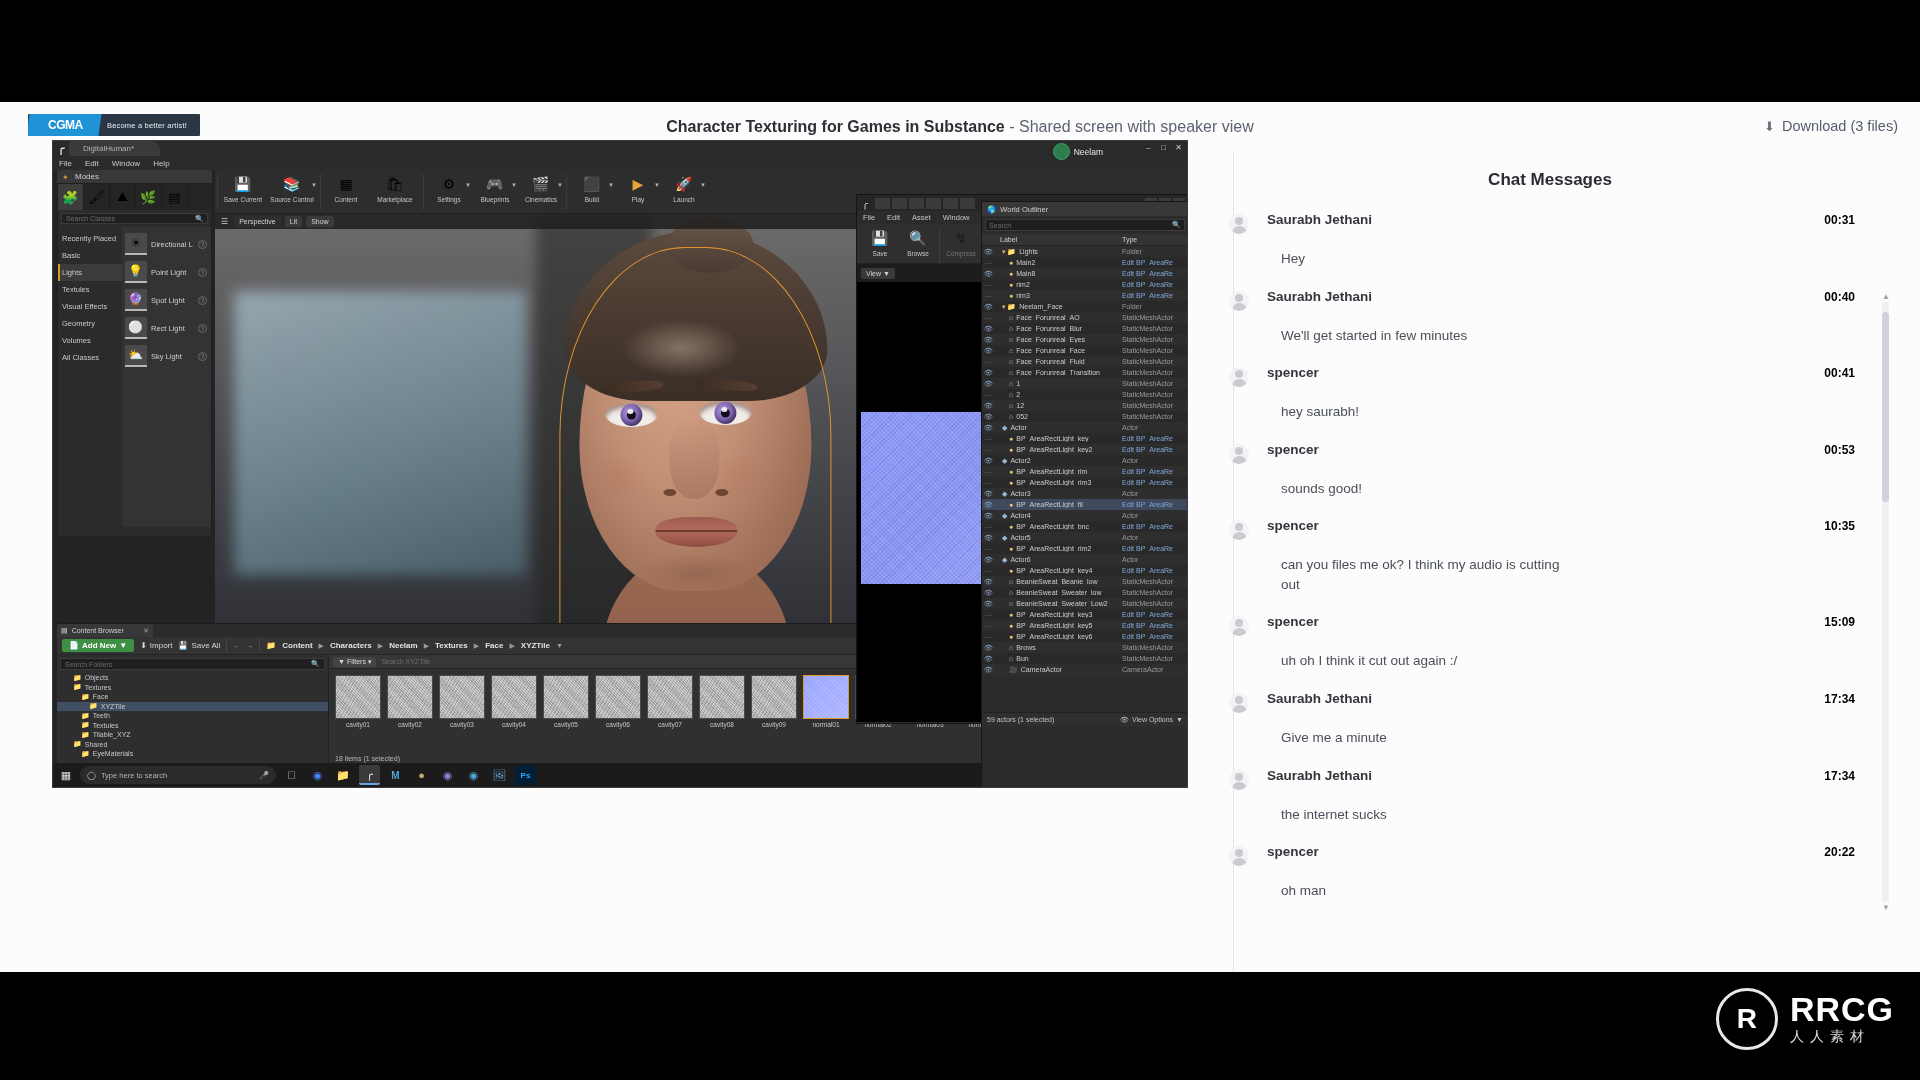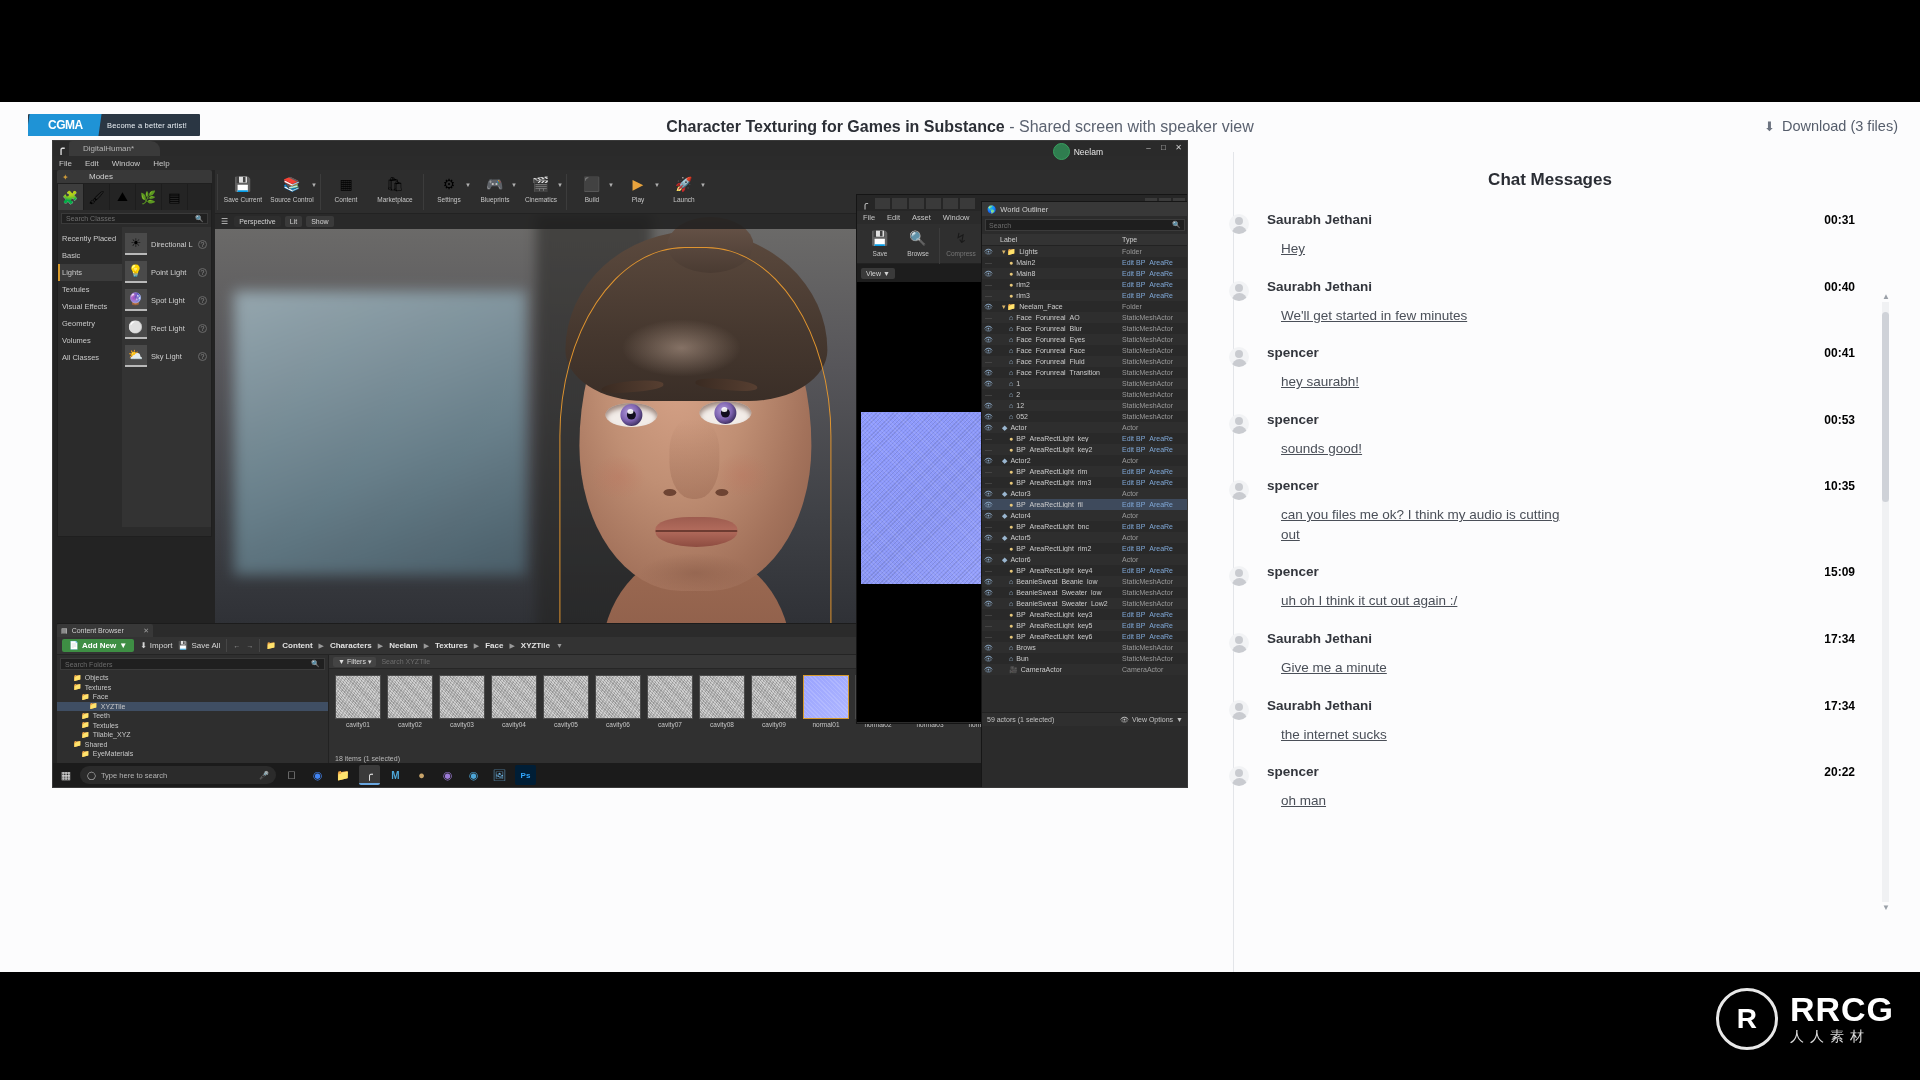--- a/index.html
+++ b/index.html
@@ -101,21 +101,21 @@
   .ue-menubar {
     position: absolute; left: 0; top: 15px; width: 100%; height: 14px;
     background: #2b2b2b; display: flex; align-items: center;
     padding-left: 6px; gap: 13px;
   }
   .ue-menubar span { color: #c8c8c8; font-size: 8px; }
 
   .ue-modes-tab {
     position: absolute; left: 4px; top: 29px;
     width: 155px; height: 13px; background: #383838;
-    color: #cfcfcf; font-size: 8px; line-height: 13px; padding-left: 32px;
+    color: #cfcfcf; font-size: 8px; line-height: 13px; padding-left: 18px;
     border-radius: 2px 2px 0 0;
   }
   .ue-modes-icon {
     position: absolute; left: 9px; top: 32px;
     color: #cf9b3a; font-size: 8px;
   }
 
   
   .ue-toolbar {
     position: absolute; left: 162px; top: 29px; right: 0; height: 44px;
@@ -539,22 +539,22 @@
     border-radius: 50%; background: #c9cbd0;
   }
   .avatar::after {
     content: ''; position: absolute; bottom: 0px; width: 15px; height: 8px;
     border-radius: 8px 8px 0 0; background: #c9cbd0;
   }
   .chat-head { display: flex; align-items: baseline; }
   .chat-name { font-size: 13.5px; font-weight: bold; color: #33363d; }
   .chat-time { margin-left: auto; font-size: 12px; color: #000000; font-weight: bold; }
   .chat-text {
-    font-size: 13.5px; color: #4a4f58; margin-top: 12px; padding-left: 14px;
-    line-height: 1.45; max-width: 300px; text-decoration: underline;
+    font-size: 13.5px; color: #4a4f58; margin-top: 22px; padding-left: 14px;
+    line-height: 1.45; max-width: 300px;
   }
   .chat-scroll {
     position: absolute; right: 6px; top: 150px; width: 7px; height: 600px;
   }
   .chat-scroll .track { width: 100%; height: 100%; background: #f0f1f3; }
   .chat-scroll .thumb {
     position: absolute; left: 0; top: 10px; width: 7px; height: 190px;
     background: #cfd2d8; border-radius: 4px;
   }
   .chat-scroll .up, .chat-scroll .dn {

